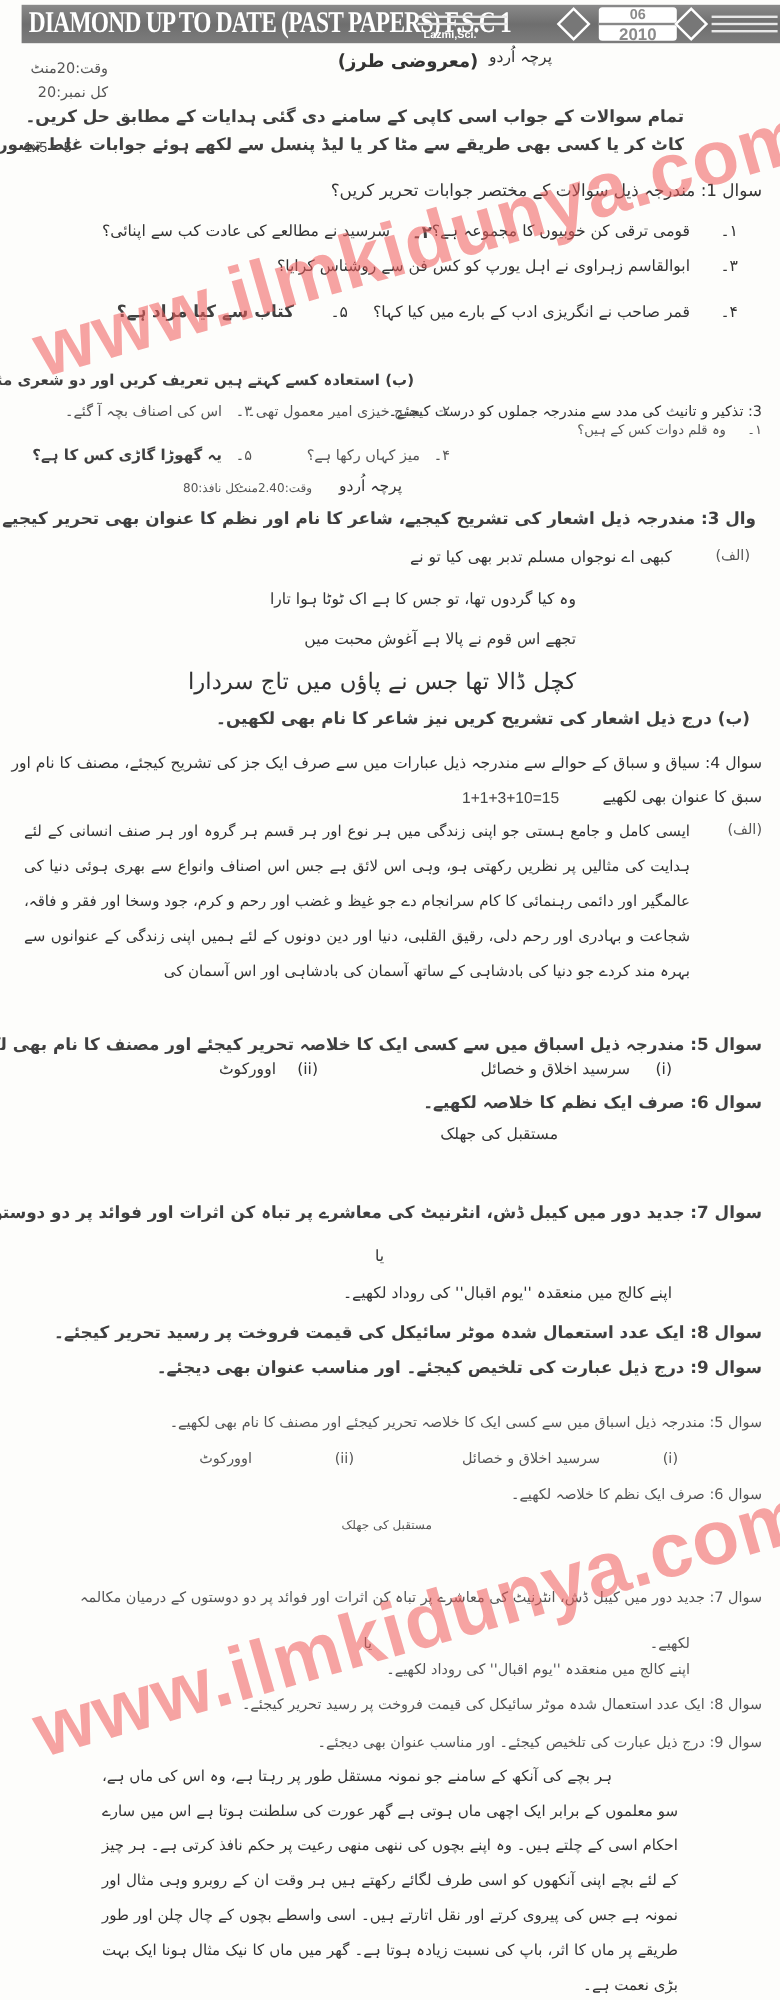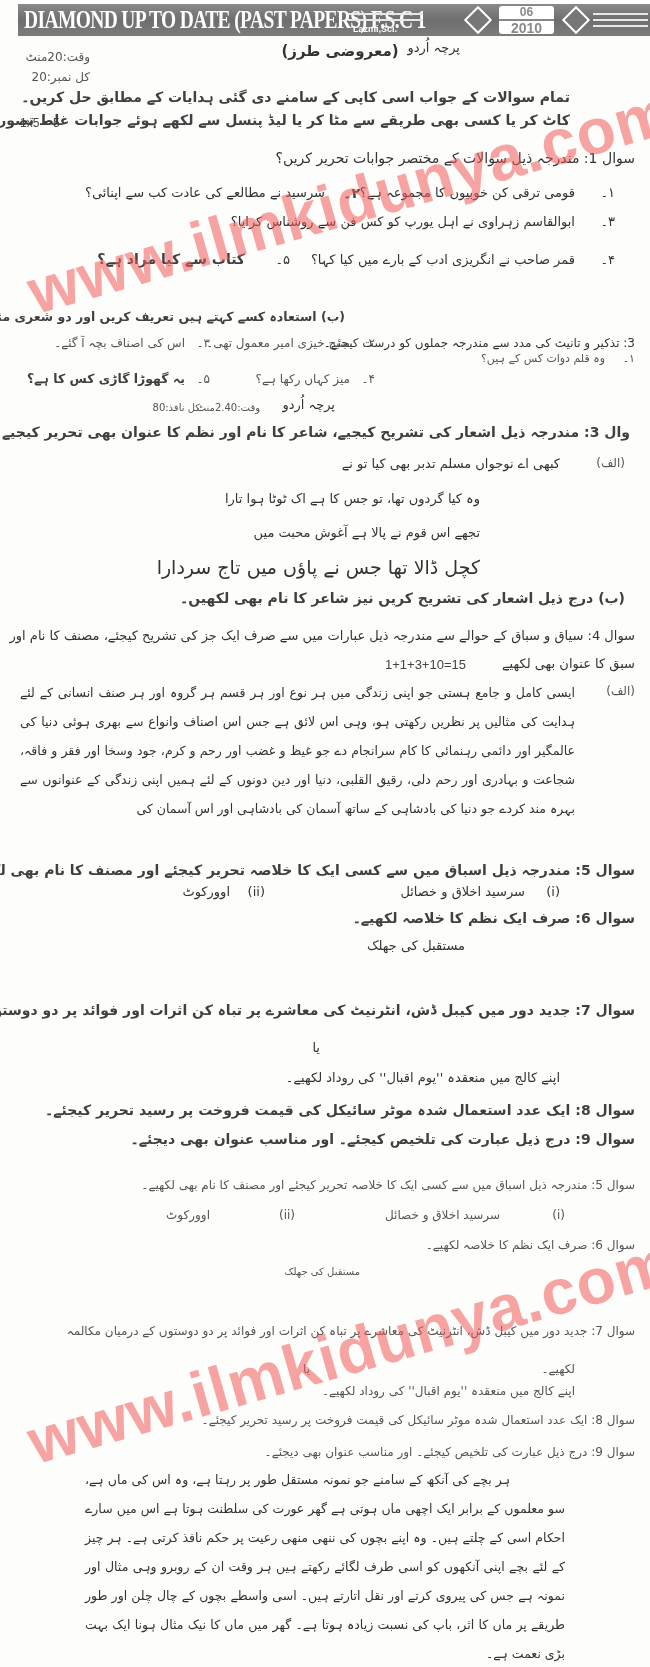--- a/index.html
+++ b/index.html
@@ -22,21 +22,21 @@
   .banner-sub {
     position: absolute; left: 335px; top: 20px; font-size: 9px; font-weight: bold;
     color: #ffffff; font-family: "Liberation Sans", sans-serif;
   }
   .banner-line { position: absolute; height: 2px; background: #e8e8e8; }
   .diamond {
     position: absolute; width: 20px; height: 20px; border: 2px solid #ffffff;
     transform: rotate(45deg); background: #777;
   }
   .datebox {
-    position: absolute; left: 481px; top: 2px; width: 55px; height: 28px;
+    position: absolute; left: 481px; top: 2px; width: 65px; height: 28px;
     background: #ffffff; border-radius: 3px; text-align: center;
     font-family: "Liberation Sans", sans-serif; color: #8a8a8a; font-weight: bold;
   }
   .datebox .d1 { font-size: 12px; line-height: 13px; display:block; border-bottom: 2px solid #888; }
   .datebox .d2 { font-size: 14px; line-height: 14px; display:block; }
 
   
   .u {
     position: absolute; direction: rtl; text-align: right; white-space: nowrap;
     font-family: "DejaVu Sans", sans-serif; font-size: 13px; color: #333;

